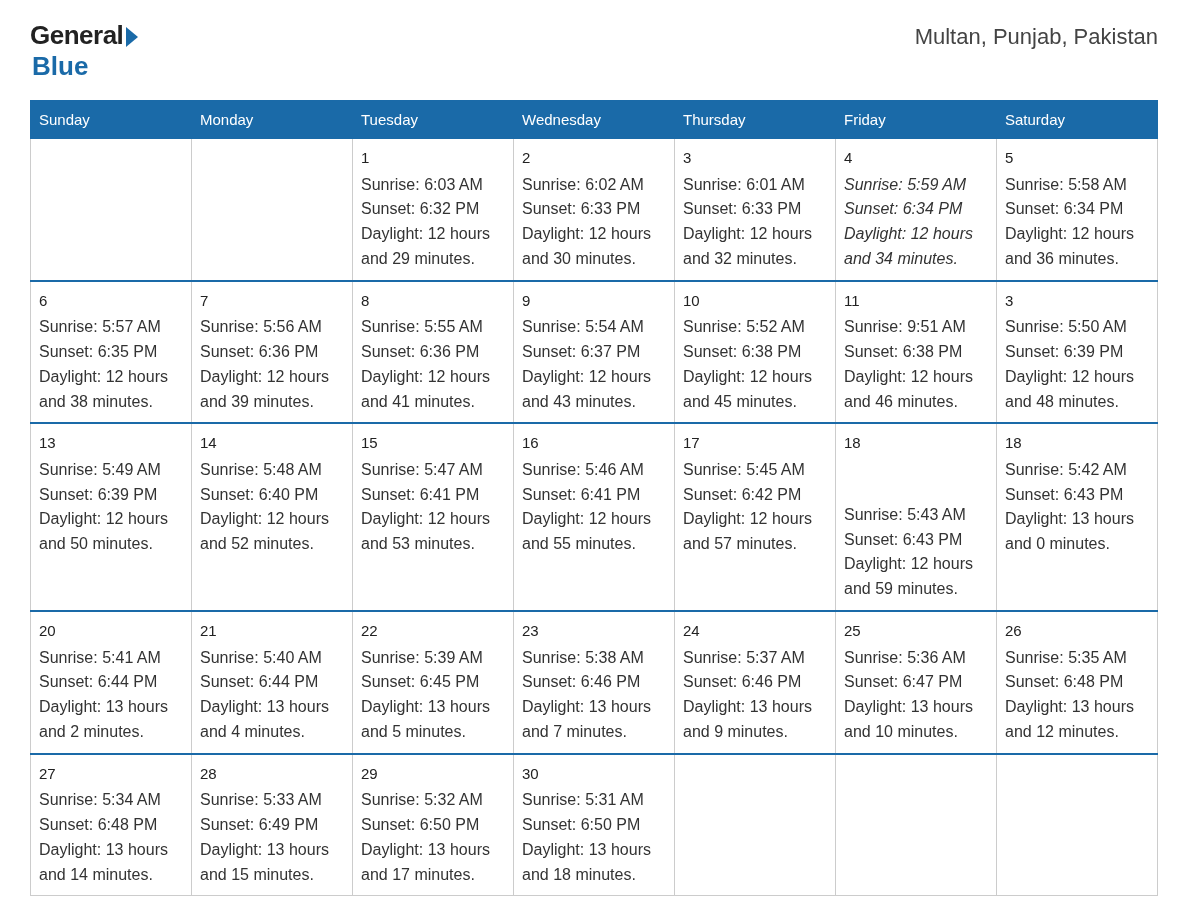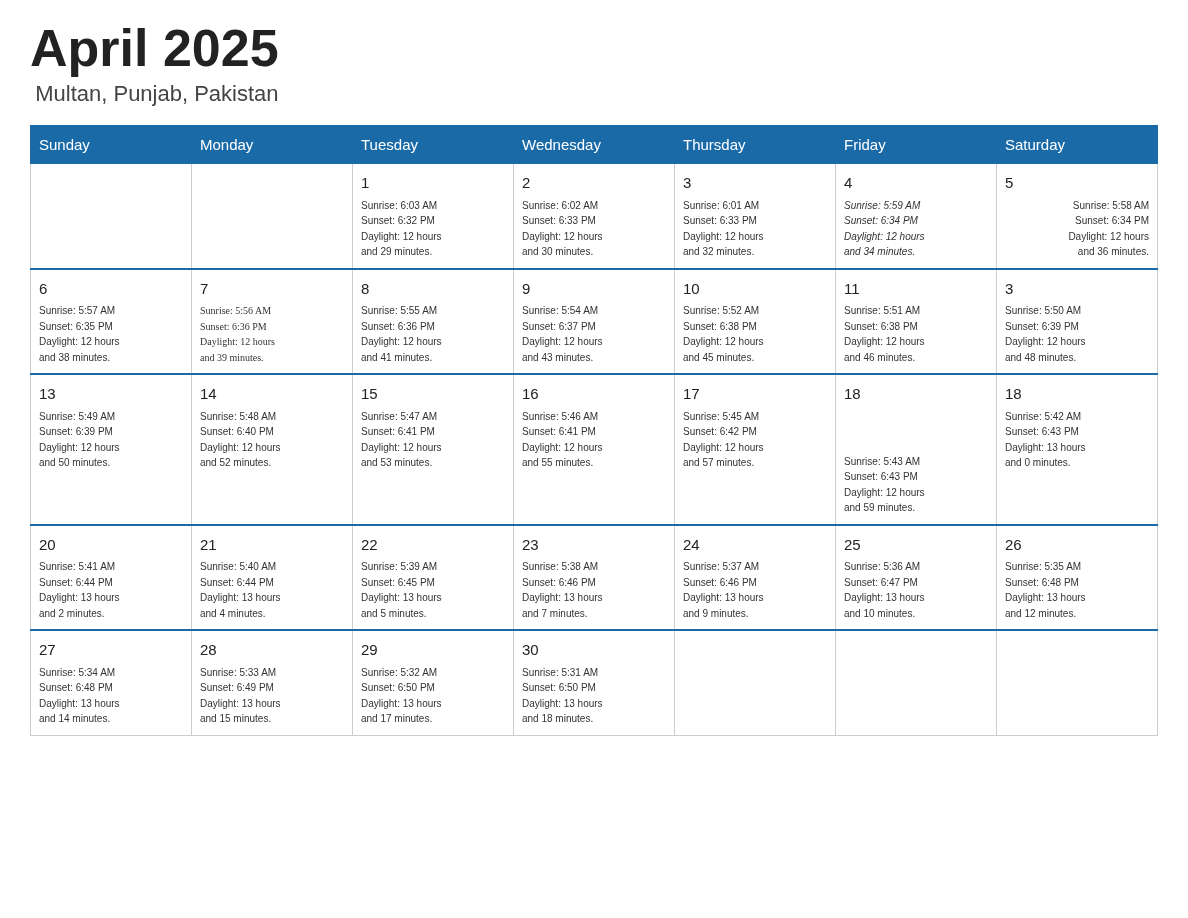--- a/index.html
+++ b/index.html
@@ -89,37 +89,43 @@
       border-left: 1px solid #ccc;
     }
     .day-number {
       font-size: 15px;
       font-weight: normal;
       color: #222;
       margin-bottom: 3px;
       display: block;
     }
     .day-info {
-      font-size: 10px;
+      font-size: 16px;
       color: #333;
       line-height: 1.55;
     }
     .empty-cell {
       background: #fff;
     }
     .row-separator td {
       border-top: 2px solid #1a6aa8;
     }
   </style>
 </head>
 <body>
 
 <div class="header">
+  <div class="logo">
+    <div class="logo-text">
+      <span class="logo-general">General</span>
+      <div class="logo-arrow"></div>
+    </div>
+    <span class="logo-blue">Blue</span>
+  </div>
   <div class="title-section">
-    <div class="main-title">April 2025</div>
     <div class="subtitle">Multan, Punjab, Pakistan</div>
   </div>
 </div>
 
 <table class="calendar">
   <thead>
     <tr>
     <th>Sunday</th>
         <th>Monday</th>
         <th>Tuesday</th>
@@ -156,37 +162,37 @@
         </td>
         <td>
           <span class="day-number">4</span>
           <div class="day-info" style="white-space: pre-line; font-style: italic;">Sunrise: 5:59 AM
 Sunset: 6:34 PM
 Daylight: 12 hours
 and 34 minutes.</div>
         </td>
         <td>
           <span class="day-number">5</span>
-          <div class="day-info" style="white-space: pre-line; text-align: right;">Sunrise: 5:58 AM
+          <div class="day-info" style="white-space: pre-line;">Sunrise: 5:58 AM
 Sunset: 6:34 PM
 Daylight: 12 hours
 and 36 minutes.</div>
         </td>
       </tr>
       <tr class="row-separator">
         <td>
           <span class="day-number">6</span>
           <div class="day-info" style="white-space: pre-line;">Sunrise: 5:57 AM
 Sunset: 6:35 PM
 Daylight: 12 hours
 and 38 minutes.</div>
         </td>
         <td>
           <span class="day-number">7</span>
-          <div class="day-info" style="white-space: pre-line; font-family: Liberation Serif, serif;">Sunrise: 5:56 AM
+          <div class="day-info" style="white-space: pre-line;">Sunrise: 5:56 AM
 Sunset: 6:36 PM
 Daylight: 12 hours
 and 39 minutes.</div>
         </td>
         <td>
           <span class="day-number">8</span>
           <div class="day-info" style="white-space: pre-line;">Sunrise: 5:55 AM
 Sunset: 6:36 PM
 Daylight: 12 hours
 and 41 minutes.</div>
@@ -200,21 +206,21 @@
         </td>
         <td>
           <span class="day-number">10</span>
           <div class="day-info" style="white-space: pre-line;">Sunrise: 5:52 AM
 Sunset: 6:38 PM
 Daylight: 12 hours
 and 45 minutes.</div>
         </td>
         <td>
           <span class="day-number">11</span>
-          <div class="day-info" style="white-space: pre-line;">Sunrise: 5:51 AM
+          <div class="day-info" style="white-space: pre-line;">Sunrise: 9:51 AM
 Sunset: 6:38 PM
 Daylight: 12 hours
 and 46 minutes.</div>
         </td>
         <td>
           <span class="day-number">3</span>
           <div class="day-info" style="white-space: pre-line;">Sunrise: 5:50 AM
 Sunset: 6:39 PM
 Daylight: 12 hours
 and 48 minutes.</div>

